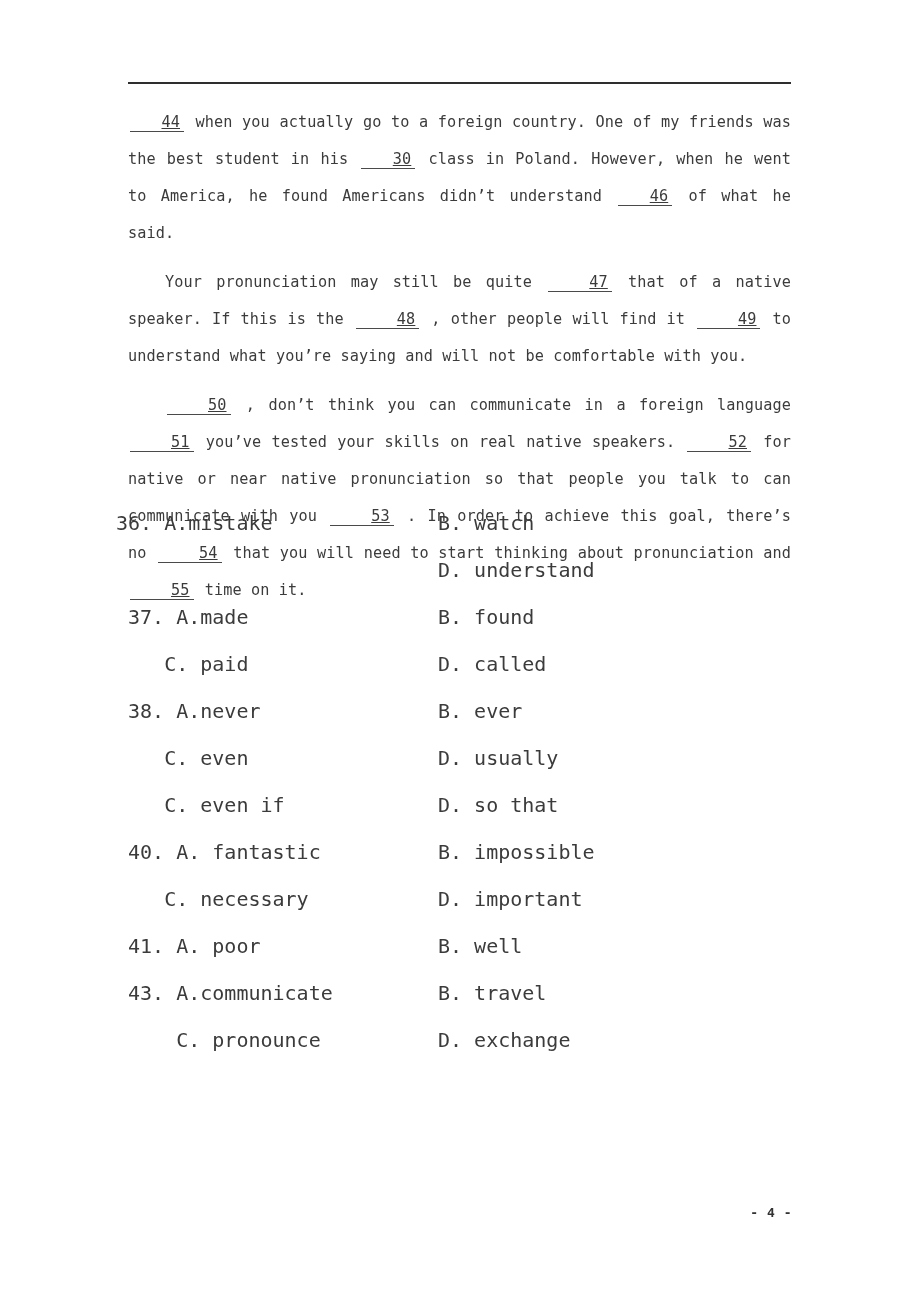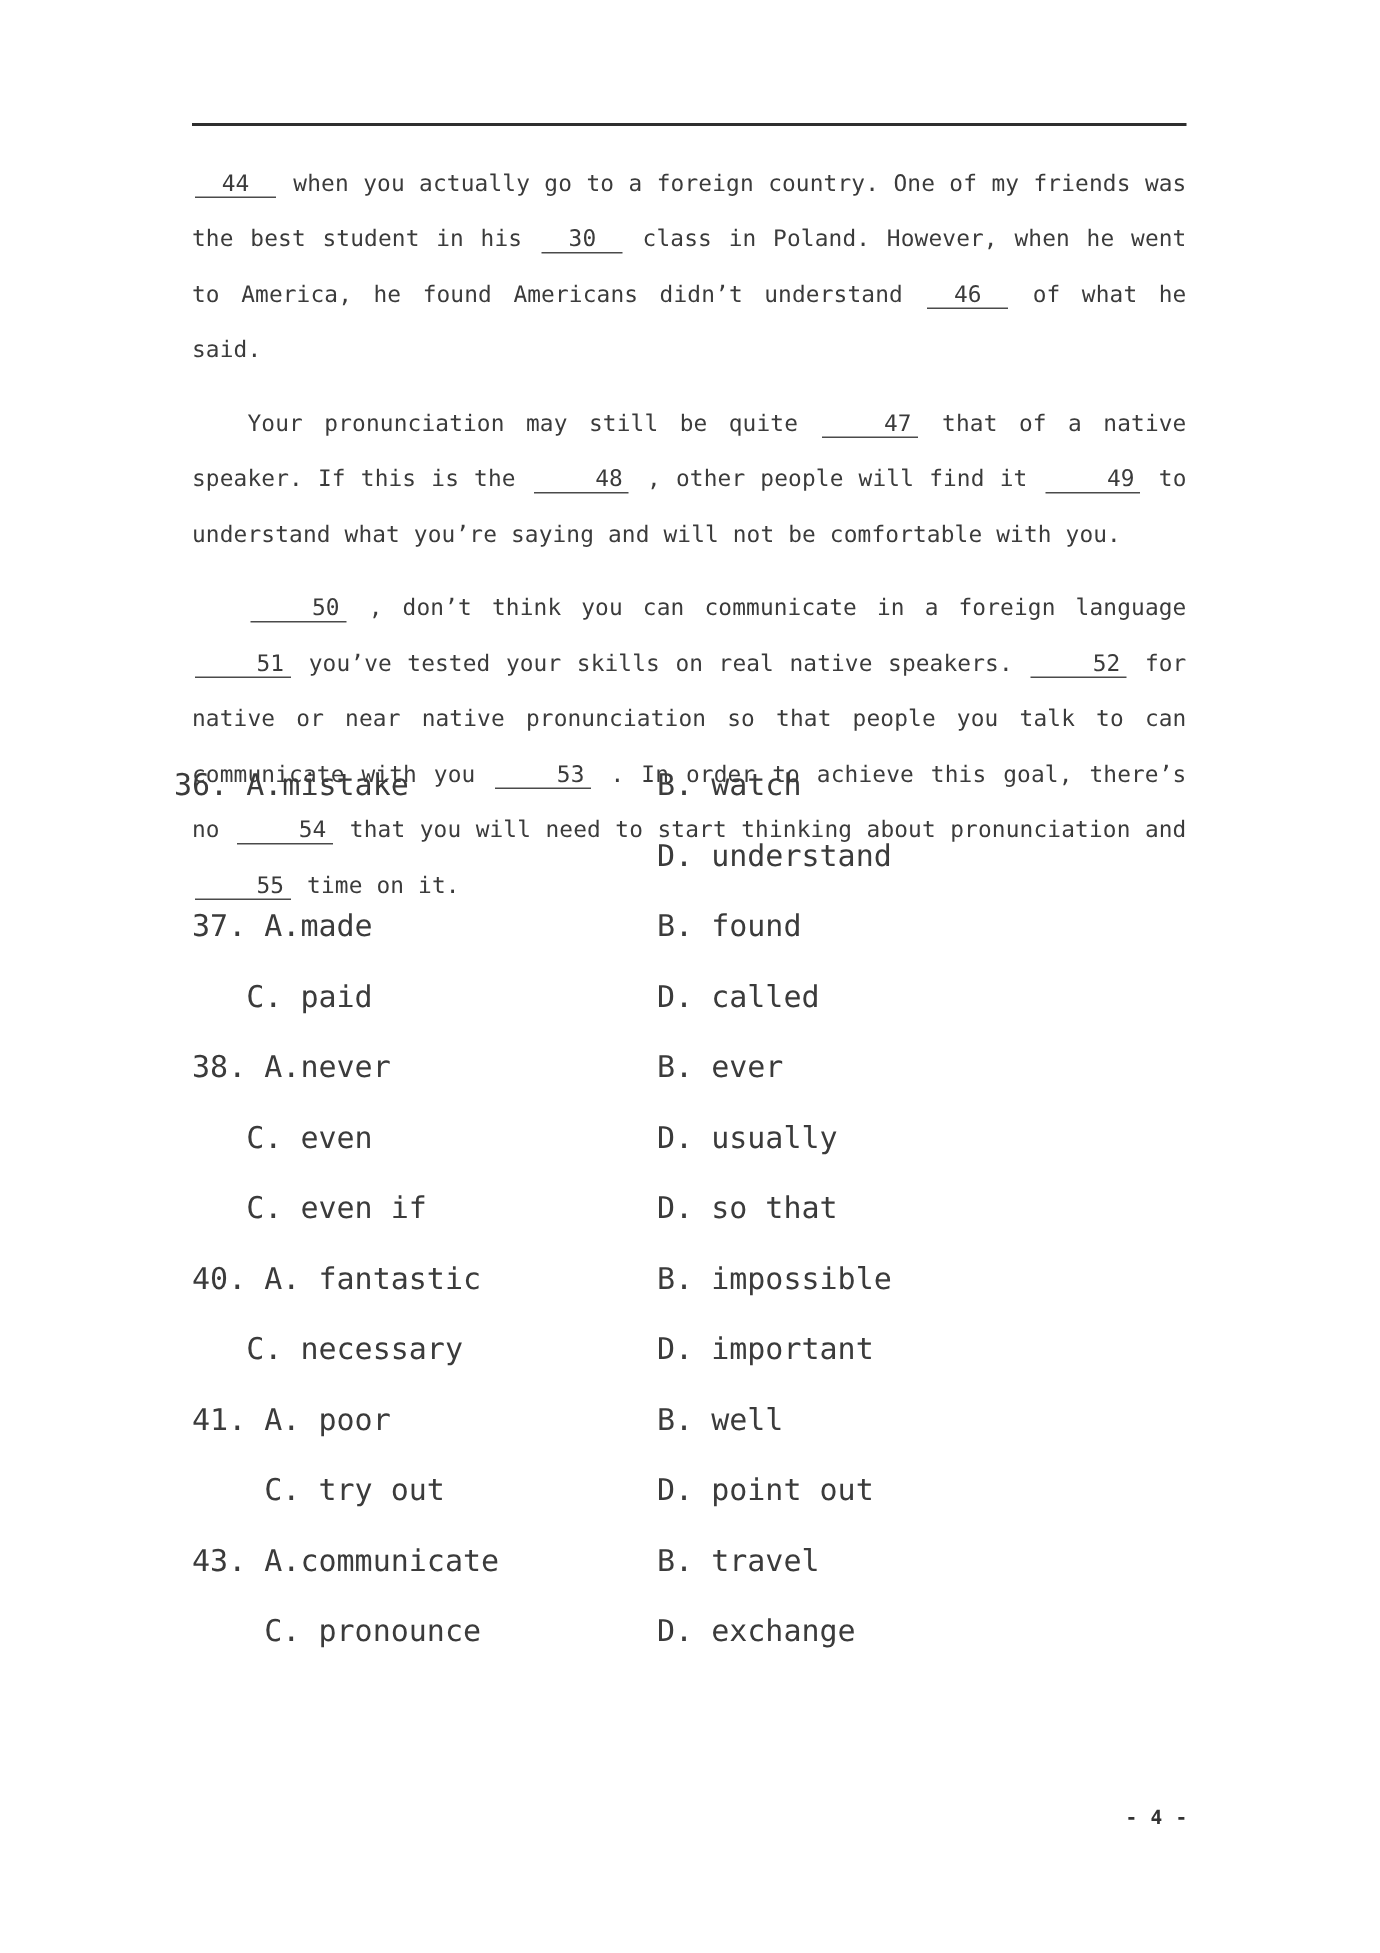--- a/index.html
+++ b/index.html
@@ -53,26 +53,27 @@
   }
   .para.indent {
     text-indent: 37px;
   }
   .para:last-child { margin-bottom: 0; }
 
   
   .blank {
     display: inline-block;
     border-bottom: 1.4px solid #4a4a4a;
-    text-align: center;
+    text-align: right;
     min-width: 46px;
     padding: 0 4px;
     line-height: 1.12;
     margin: 0 2px;
     vertical-align: baseline;
+    text-decoration: underline;
   }
 
   
   .options {
     position: absolute;
     left: 116px;
     top: 500px;
     width: 663px;
     font-size: 20px;
   }
@@ -157,24 +158,20 @@
       </div>
       <div class="opt-row">
         <span class="opt-left">    C. necessary</span>
         <span class="opt-right">D. important</span>
       </div>
       <div class="opt-row">
         <span class="opt-left"> 41. A. poor</span>
         <span class="opt-right">B. well</span>
       </div>
       <div class="opt-row">
-        <span class="opt-left">     C. try out</span>
-        <span class="opt-right">D. point out</span>
-      </div>
-      <div class="opt-row">
         <span class="opt-left"> 43. A.communicate</span>
         <span class="opt-right">B. travel</span>
       </div>
       <div class="opt-row">
         <span class="opt-left">     C. pronounce</span>
         <span class="opt-right">D. exchange</span>
       </div>
     </div>
 
   <div class="page-number">- 4 -</div>

